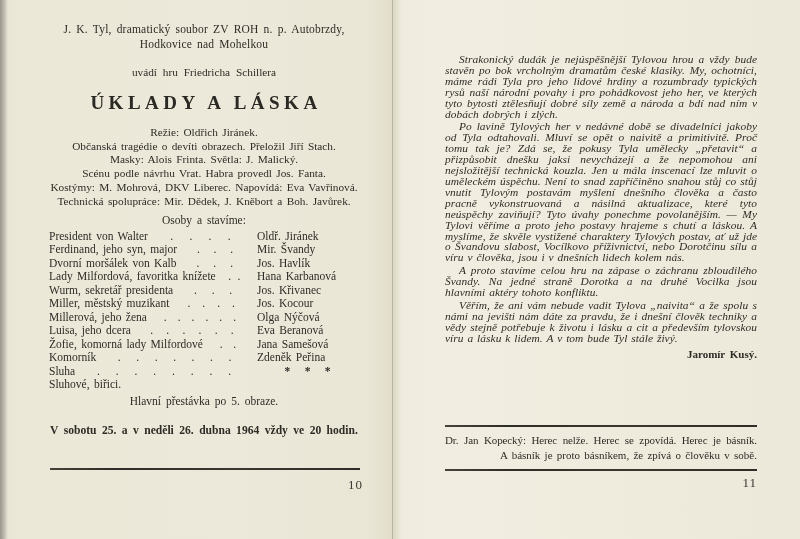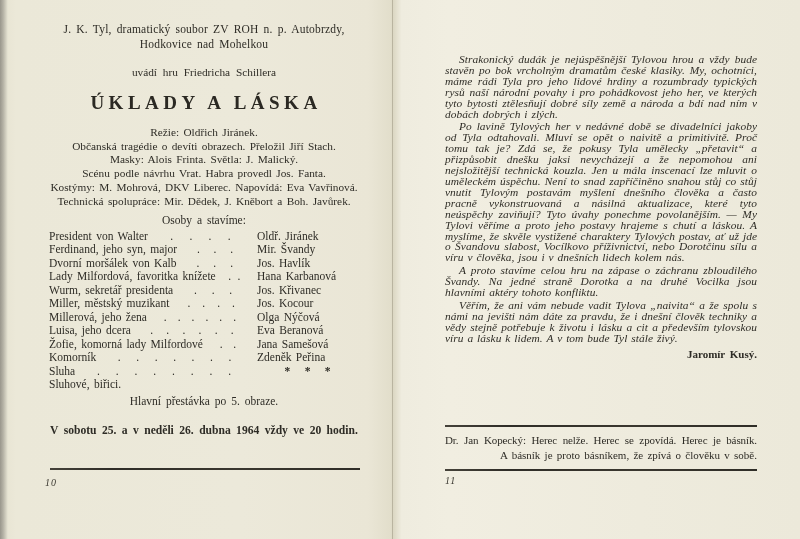--- a/index.html
+++ b/index.html
@@ -41,21 +41,21 @@
   .cast-row { display:flex; align-items:baseline; font-size:11.5px; line-height:13.5px; padding-left:4px; }
   .cast-role { white-space:nowrap; word-spacing:1.5px; }
   .cast-dots { flex:1; display:flex; justify-content:space-evenly; align-items:baseline; padding:0 10px 0 6px; }
   .cast-dots span { line-height:13.5px; }
   .cast-actor { flex:0 0 106px; white-space:nowrap; word-spacing:1.5px; }
   .cast-actor.stars { text-align:center; letter-spacing:5px; font-weight:bold; }
   .intermission { margin-top:3px; font-size:11.5px; line-height:13.5px; word-spacing:2px; }
   .schedule { margin-top:16px; font-size:11.6px; line-height:14px; font-weight:bold; word-spacing:2.5px; }
   .rule { height:2px; background:linear-gradient(90deg,#45423a,#2f2d27 20%,#3a372f 60%,#2f2d27); }
   .rule-left { position:absolute; top:468px; left:5px; width:310px; }
-  .pagenum { position:absolute; width:100%; text-align:left; font-size:10px; letter-spacing:1px; color:#3a3830;font-style:italic; }
+  .pagenum { position:absolute; width:100%; text-align:right; font-size:13px; letter-spacing:1px; color:#3a3830; }
   .pagenum-left { top:477px; }
 
   
   .page-right { padding-top:30px; }
   .essay-title { font-size:19px; line-height:26px; font-style:italic; font-weight:normal; letter-spacing:.5px; word-spacing:3px; color:#2b2923; }
   .essay-body { margin-top:24px;font-style:italic; }
   .essay-body p {
     font-size:11.4px; line-height:10.9px; text-align:justify;
     text-indent:14px; margin-bottom:2px; word-spacing:1px; letter-spacing:.05px;
   }

